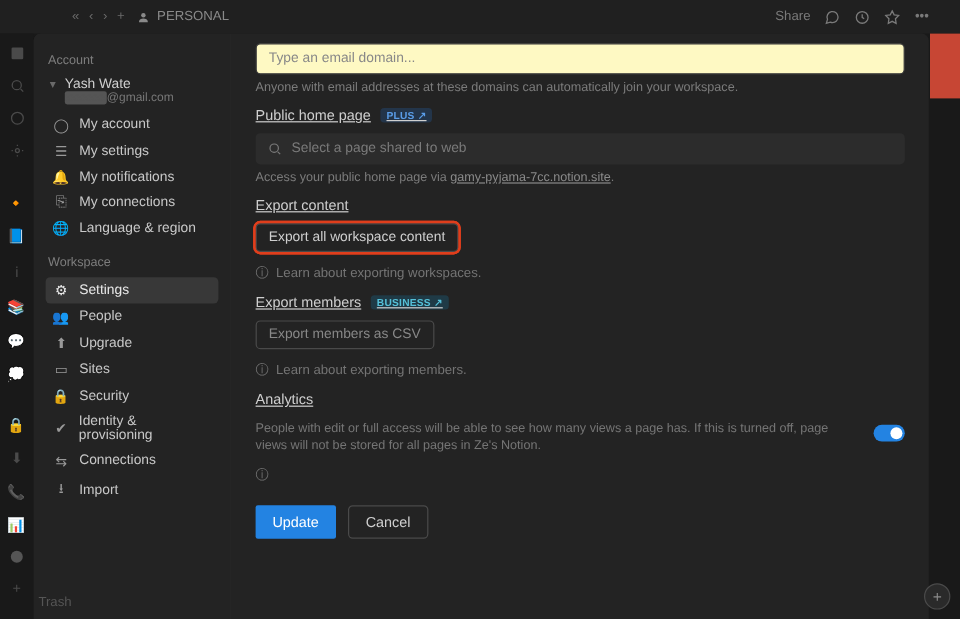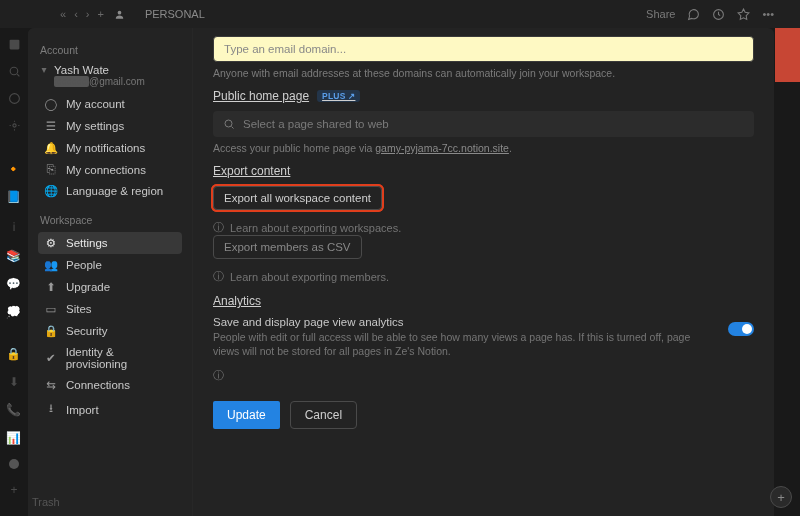--- a/index.html
+++ b/index.html
@@ -21,21 +21,21 @@
   .topbar {
     position:absolute; top:0; left:0; right:0; height:28px;
     background:#202020;
     display:flex; align-items:center;
     padding-left:60px;
     color:#8a8a8a;
     gap:10px;
     font-size:11px;
   }
   .nav-icons{display:flex; gap:8px; align-items:center; color:#6a6a6a;}
-  .crumb{display:flex; align-items:center; gap:20px; font-weight:500;}
+  .crumb{display:flex; align-items:center; gap:6px; font-weight:500;}
   .top-right{position:absolute; right:26px; display:flex; gap:12px; align-items:center; color:#7a7a7a;}
   
   .rail {
     position:absolute; top:28px; left:0; bottom:0; width:28px;
     background:#191919;
     display:flex; flex-direction:column; align-items:center; gap:14px;
     padding-top:10px;
     color:#4a4a4a;
   }
   .rail-spacer{flex:1;}
@@ -301,30 +301,33 @@
       <span>Access your public home page via </span><a>gamy-pyjama-7cc.notion.site</a>.
     </div>
 
     <div class="sect-title">Export content</div>
     <div class="outline-btn highlighted">Export all workspace content</div>
     <div class="info-row">
       <span class="ic">ⓘ</span>
       <span>Learn about exporting workspaces.</span>
     </div>
 
+    <div class="sect-title">
+      <span>Export members</span>
+      <span class="pill biz">BUSINESS ↗</span>
+    </div>
     <div class="outline-btn" style="color:#888;">Export members as CSV</div>
     <div class="info-row">
       <span class="ic">ⓘ</span>
       <span>Learn about exporting members.</span>
     </div>
 
     <div class="sect-title">Analytics</div>
     <div class="analytics-block">
       <div class="analytics-text">
-        <div class="an-title">Save and display page view analytics</div>
         <div class="an-desc">People with edit or full access will be able to see how many views a page has. If this is turned off, page views will not be stored for all pages in Ze's Notion.</div>
       </div>
       <div class="toggle"></div>
     </div>
     <div class="info-row">
       <span class="ic">ⓘ</span>
     </div>
 
     <div class="footer-btns">
       <button class="primary-btn">Update</button>

